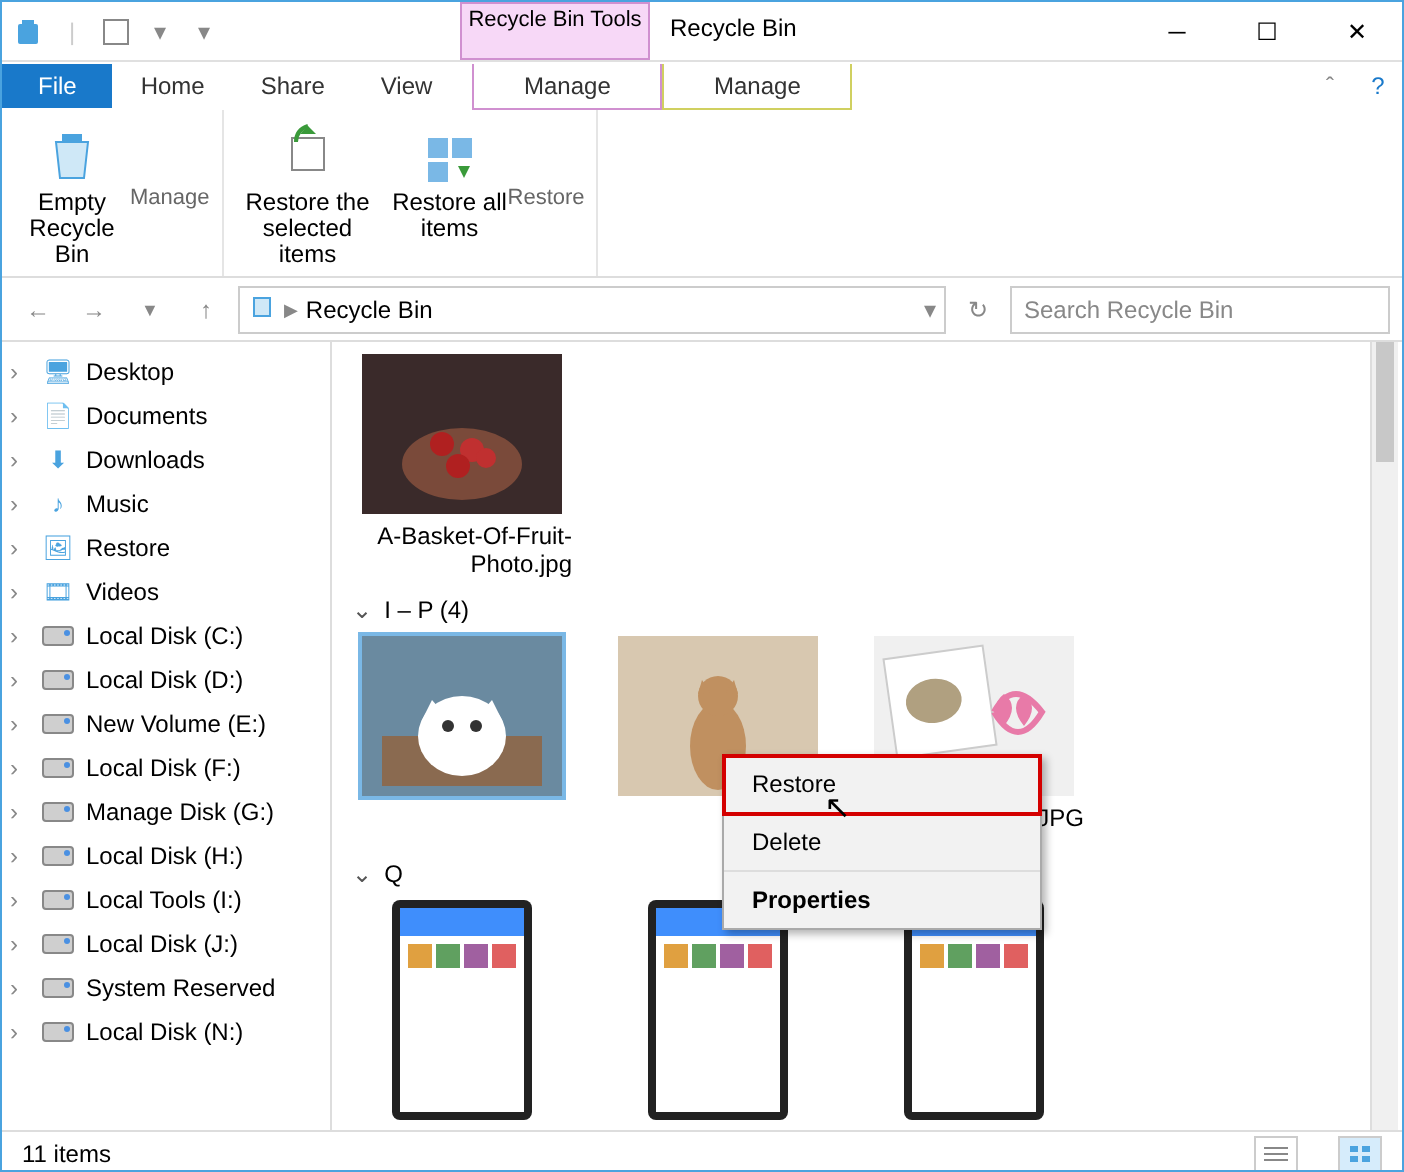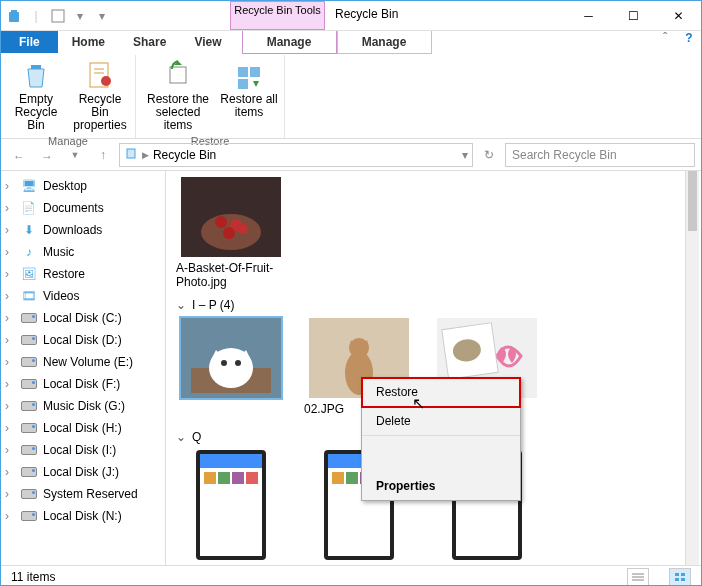--- a/index.html
+++ b/index.html
@@ -11,32 +11,32 @@
 .qat .icon { width: 18px; height: 18px; display: flex; align-items: center; justify-content: center; }
 .tool-tabs { display: flex; margin-left: 100px; padding-left: 15px; }
 .tool-tab { width: 95px; text-align: center; font-size: 11px; padding: 2px 0; }
 .tool-tab.rb { background: #f7d8f7; border: 1px solid #d090d0; }
 .tool-tab.pic { background: #f7f799; border: 1px solid #d0d060; }
 .title-text { flex: 1; padding: 6px 10px; font-size: 12px; }
 .win-controls { display: flex; }
 .win-controls .btn { width: 45px; display: flex; align-items: center; justify-content: center; }
 
 
-.menubar { height: 24px; display: flex; align-items: flex-start; background: #fff; font-weight: bold; }
+.menubar { height: 24px; display: flex; align-items: center; background: #fff; }
 .menubar .tab { padding: 4px 14px; font-size: 12px; color: #333; }
 .menubar .tab.file { background: #1979ca; color: #fff; padding: 4px 18px; }
 .menubar .tab.manage1 { background: #fff; border: 1px solid #d090d0; border-top: none; width: 95px; text-align: center; margin-left: 0; }
 .menubar .tab.manage2 { background: #fff; border: 1px solid #d0d060; border-top: none; width: 95px; text-align: center; }
 .menubar .spacer { flex: 1; }
 .menubar .collapse { width: 24px; display: flex; align-items: center; justify-content: center; }
 .menubar .help { width: 24px; display: flex; align-items: center; justify-content: center; color: #1979ca; }
 
 
 .ribbon { height: 84px; background: #fff; border-bottom: 1px solid #ddd; display: flex; }
-.ribbon-group { border-right: 1px solid #e5e5e5; display: flex; flex-direction: column; align-items: center; padding: 4px 6px 2px 6px; }
+.ribbon-group { border-right: 1px solid #e5e5e5; display: flex; flex-direction: row; align-items: center; padding: 4px 6px 2px 6px; }
 .ribbon-group .row { display: flex; gap: 6px; flex: 1; }
 .ribbon-btn { display: flex; flex-direction: column; align-items: center; width: 58px; font-size: 11px; text-align: center; line-height: 1.1; }
 .ribbon-btn .ico { width: 32px; height: 32px; margin-bottom: 2px; display: flex; align-items: center; justify-content: center; }
 .ribbon-group .label { font-size: 11px; color: #666; margin-top: 2px; }
 
 
 .navbar { height: 32px; border-bottom: 1px solid #ddd; display: flex; align-items: center; padding: 3px 6px; gap: 4px; }
 .navbar .navbtn { width: 24px; height: 24px; display: flex; align-items: center; justify-content: center; color: #888; }
 .addr { flex: 1; height: 24px; border: 1px solid #ccc; display: flex; align-items: center; padding: 0 4px; gap: 4px; }
 .addr .loc { flex: 1; font-size: 12px; }
@@ -46,31 +46,31 @@
 .body { display: flex; height: calc(586px - 30px - 24px - 84px - 32px - 22px); }
 .tree { width: 165px; border-right: 1px solid #ddd; overflow-y: auto; padding: 4px 0; }
 .tree-item { display: flex; align-items: center; gap: 6px; padding: 3px 6px 3px 18px; font-size: 12px; cursor: default; }
 .tree-item .chev { width: 10px; color: #888; margin-left: -14px; }
 .tree-item .ico { width: 16px; height: 16px; display: inline-flex; align-items: center; justify-content: center; }
 
 .content { flex: 1; overflow: auto; padding: 6px 10px; position: relative; }
 .group-head { display: flex; align-items: center; gap: 6px; margin: 8px 0 6px 0; font-size: 12px; }
 .group-head .chev { color: #555; }
 .items { display: flex; flex-wrap: wrap; gap: 18px; }
-.file-item { width: 110px; text-align: left; font-size: 11px; line-height: 1.2; }
+.file-item { width: 110px; text-align: right; font-size: 11px; line-height: 1.2; }
 .file-item.selected .thumb { outline: 2px solid #7ab8e6; background: #d6ecfb; }
 .thumb { width: 100px; height: 80px; margin: 0 auto 4px auto; background: #ddd; display: flex; align-items: center; justify-content: center; overflow: hidden; position: relative; }
 .thumb.phone { width: 70px; height: 110px; background: #222; border-radius: 4px; padding: 4px; display: flex; flex-direction: column; }
 .thumb.phone .screen { flex: 1; background: #fff; position: relative; }
 .thumb.phone .screen .bar { height: 14px; background: #3f8efc; }
 
 
 .context-menu { position: absolute; left: 195px; top: 206px; width: 160px; background: #f2f2f2; border: 1px solid #aaa; box-shadow: 2px 2px 4px rgba(0,0,0,0.3); z-index: 50; }
 .context-menu .mi { padding: 7px 14px; font-size: 12px; border-bottom: 1px solid #ddd; }
-.context-menu .mi:last-child { border-bottom: none; font-weight: bold; margin-top: 36px; }
+.context-menu .mi:last-child { border-bottom: none; font-weight: bold; }
 .context-menu .mi.hl { outline: 2px solid #d40000; outline-offset: -1px; position: relative; }
 .cursor { position: absolute; left: 246px; top: 223px; z-index: 60; font-size: 16px; pointer-events: none; }
 
 
 .status { height: 22px; border-top: 1px solid #ddd; display: flex; align-items: center; padding: 0 10px; gap: 18px; font-size: 11px; }
 .status .spacer { flex: 1; }
 .status .viewbtn { width: 22px; height: 18px; border: 1px solid #ccc; margin-left: 2px; display: flex; align-items: center; justify-content: center; }
 
 
 .drive-ico { width: 16px; height: 10px; background: #cfcfcf; border: 1px solid #888; border-radius: 2px; position: relative; }
@@ -128,31 +128,20 @@
     <div class="row">
       <div class="ribbon-btn">
         <span class="ico">
             <svg width="32" height="32">
               <path d="M8 10 L24 10 L22 28 L10 28 Z" fill="#cfe8f7" stroke="#4aa3df"></path>
               <rect x="11" y="6" width="10" height="4" fill="#4aa3df"></rect>
             </svg>
           </span>
         <span>Empty Recycle Bin</span>
       </div>
-      <div class="ribbon-btn">
-        <span class="ico">
-            <svg width="32" height="32">
-              <rect x="6" y="4" width="18" height="24" fill="#fff" stroke="#d0a040"></rect>
-              <line x1="10" y1="10" x2="20" y2="10" stroke="#d0a040"></line>
-              <line x1="10" y1="14" x2="20" y2="14" stroke="#d0a040"></line>
-              <circle cx="22" cy="22" r="5" fill="#d04040"></circle>
-            </svg>
-          </span>
-        <span>Recycle Bin properties</span>
-      </div>
     </div>
     <div class="label">Manage</div>
   </div>
   <div class="ribbon-group">
     <div class="row">
       <div class="ribbon-btn" style="width:72px">
         <span class="ico">
             <svg width="32" height="32">
               <rect x="8" y="8" width="16" height="16" fill="#fff" stroke="#888"></rect>
               <path d="M12 6 L20 6 L16 2 Z" fill="#3a9a3a"></path>
@@ -266,35 +255,35 @@
         <span class="ico">
           <span class="drive-ico"></span>
         </span>
         <span>Local Disk (F:)</span>
       </div>
       <div class="tree-item">
         <span class="chev">›</span>
         <span class="ico">
           <span class="drive-ico"></span>
         </span>
-        <span>Music Disk (G:)</span>
+        <span>Manage Disk (G:)</span>
       </div>
       <div class="tree-item">
         <span class="chev">›</span>
         <span class="ico">
           <span class="drive-ico"></span>
         </span>
         <span>Local Disk (H:)</span>
       </div>
       <div class="tree-item">
         <span class="chev">›</span>
         <span class="ico">
           <span class="drive-ico"></span>
         </span>
-        <span>Local Disk (I:)</span>
+        <span>Local Tools (I:)</span>
       </div>
       <div class="tree-item">
         <span class="chev">›</span>
         <span class="ico">
           <span class="drive-ico"></span>
         </span>
         <span>Local Disk (J:)</span>
       </div>
       <div class="tree-item">
         <span class="chev">›</span>

